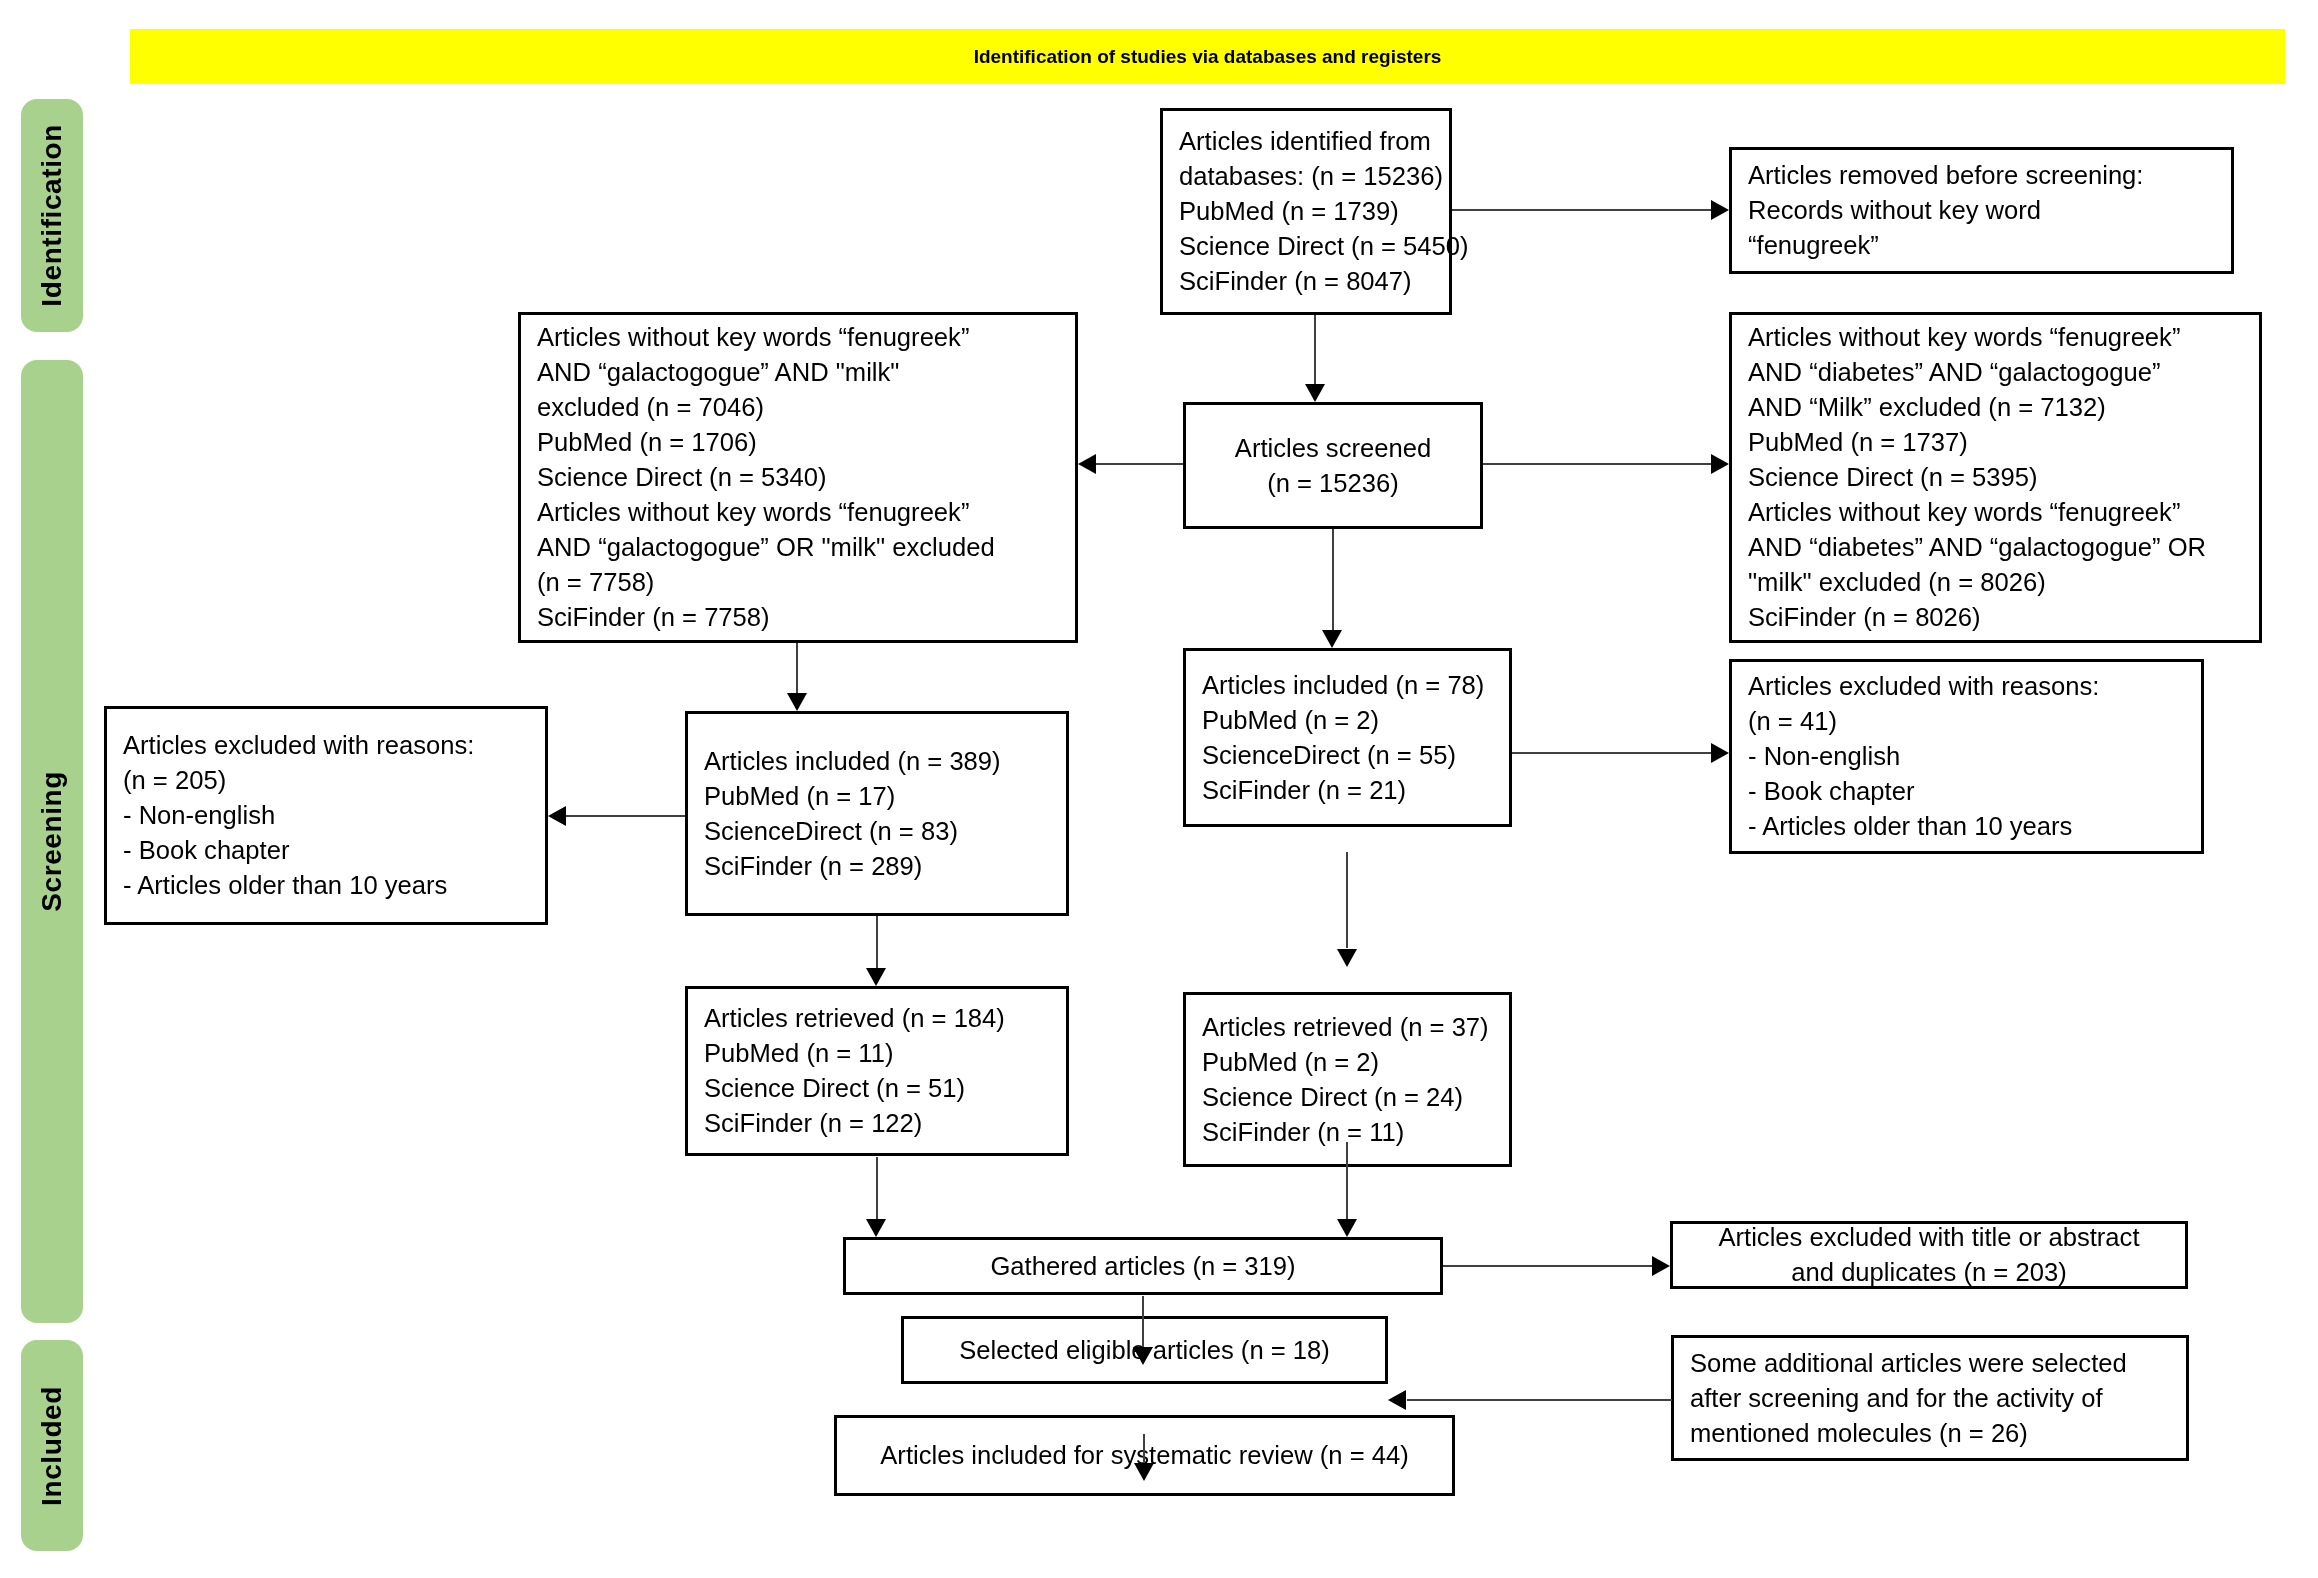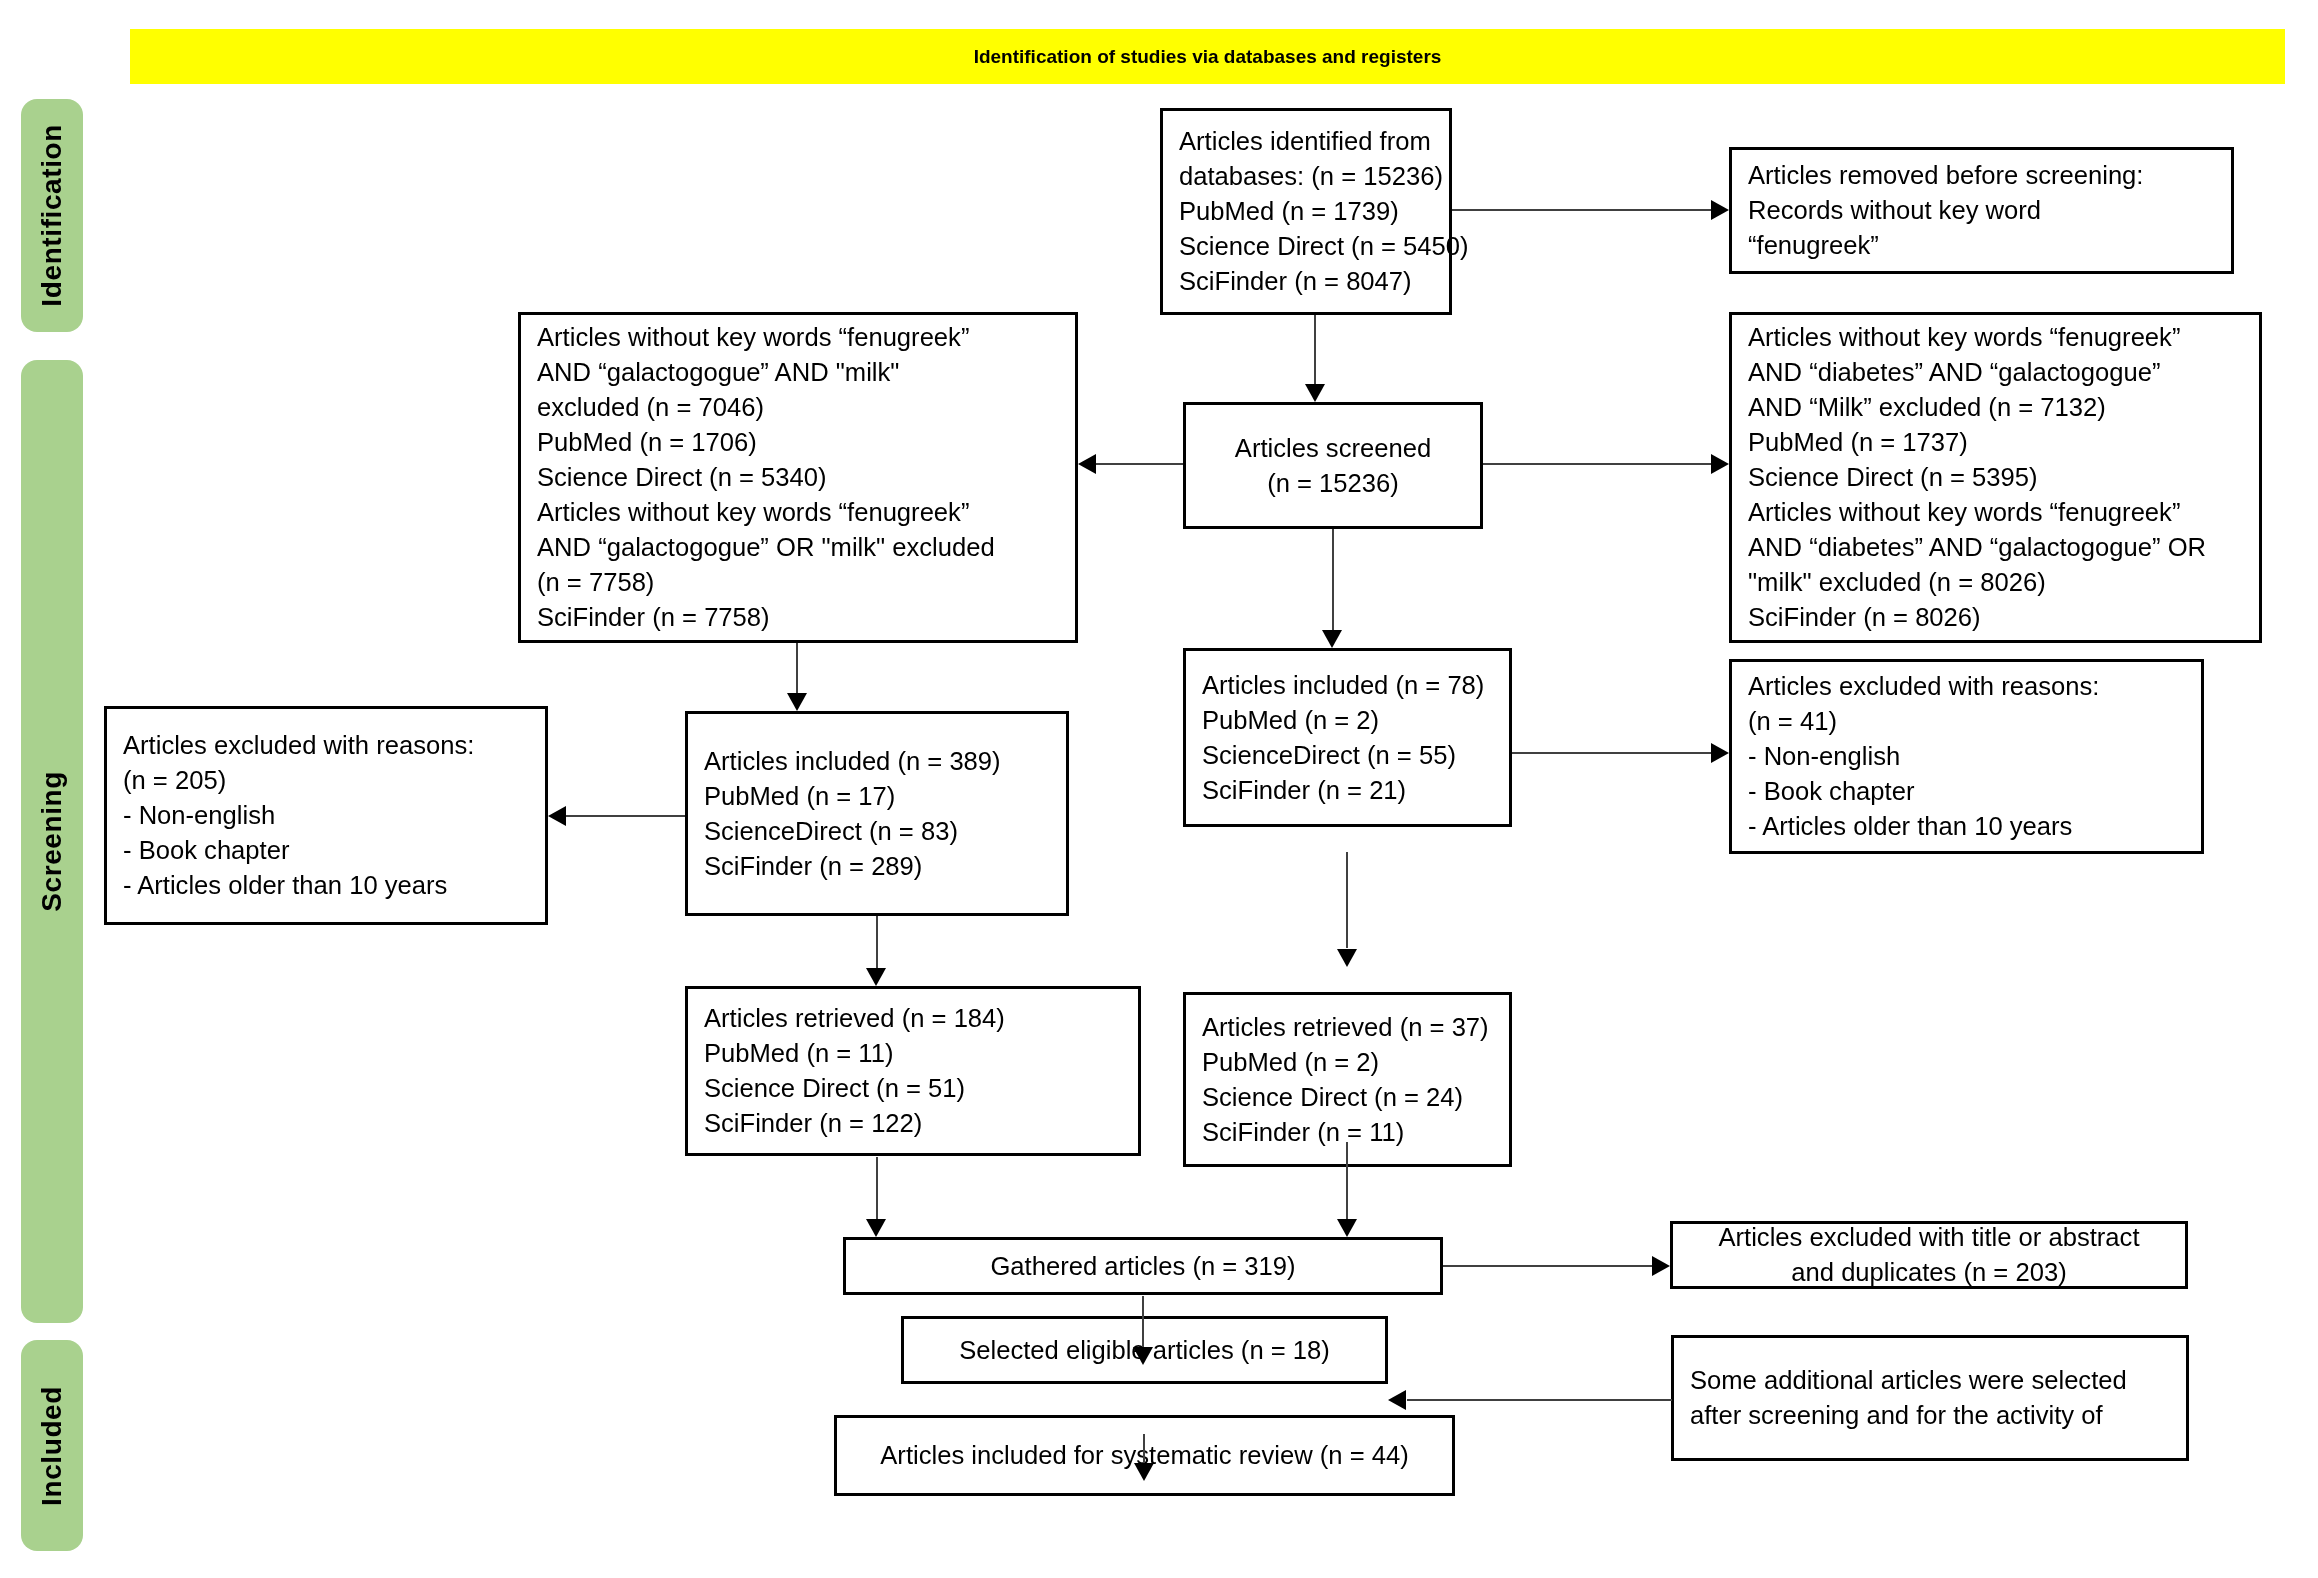--- a/index.html
+++ b/index.html
@@ -109,21 +109,21 @@
     <div class="line">- Articles older than 10 years</div>
   </div>
 
   <div class="box" style="left:685px;top:711px;width:384px;height:205px;">
     <div class="line">Articles included (n = 389)</div>
     <div class="line">PubMed (n = 17)</div>
     <div class="line">ScienceDirect (n = 83)</div>
     <div class="line">SciFinder (n = 289)</div>
   </div>
 
-  <div class="box" style="left:685px;top:986px;width:456px;height:170px;">
+  <div class="box" style="left:685px;top:986px;width:384px;height:170px;">
     <div class="line">Articles retrieved (n = 184)</div>
     <div class="line">PubMed (n = 11)</div>
     <div class="line">Science Direct (n = 51)</div>
     <div class="line">SciFinder (n = 122)</div>
   </div>
 
   <div class="box" style="left:1183px;top:967px;width:329px;height:175px;margin-top:25px;">
     <div class="line">Articles retrieved (n = 37)</div>
     <div class="line">PubMed (n = 2)</div>
     <div class="line">Science Direct (n = 24)</div>
@@ -139,20 +139,21 @@
     <div class="line">and duplicates (n = 203)</div>
   </div>
 
   <div class="box center" style="left:901px;top:1296px;width:487px;height:68px;margin-top:20px;">
     <div class="line">Selected eligible articles (n = 18)</div>
   </div>
 
   <div class="box" style="left:1671px;top:1335px;width:518px;height:126px;">
     <div class="line">Some additional articles were selected</div>
     <div class="line">after screening and for the activity of</div>
+    <div class="line">mentioned molecules (n = 26)</div>
   </div>
 
   <div class="box center" style="left:834px;top:1415px;width:621px;height:81px;">
     <div class="line">Articles included for systematic review (n = 44)</div>
   </div>
 
   <div class="hline" style="left:1452px;top:209px;width:259px;"></div>
   <div class="tri tri-right" style="left:1711px;top:200px;"></div>
 
   <div class="vline" style="left:1314px;top:315px;height:70px;"></div>

